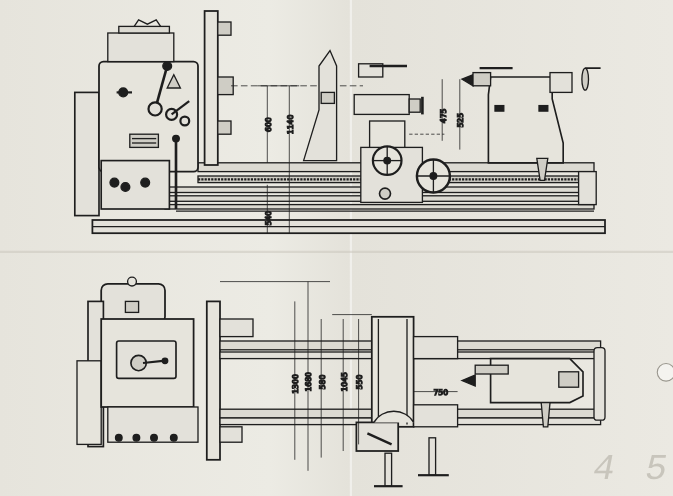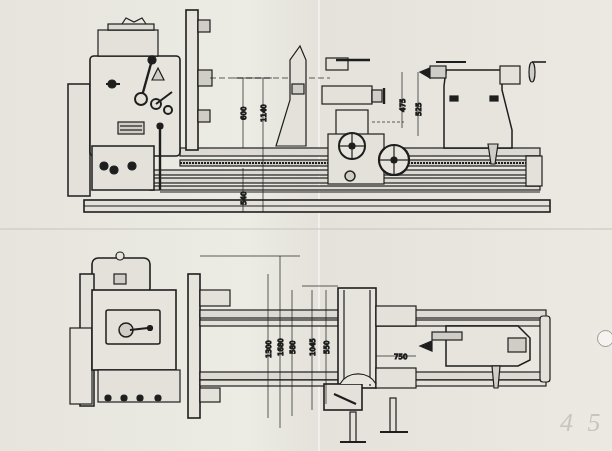--- a/index.html
+++ b/index.html
@@ -3,21 +3,21 @@
 <meta charset="utf-8">
 <style>
   html,body{margin:0;padding:0;}
   body{width:612px;height:451px;overflow:hidden;background:#e9e7e0;font-family:"DejaVu Sans",sans-serif;}
   .sheet{position:relative;width:612px;height:451px;background:linear-gradient(90deg,#e6e4dc 0%,#ecebe4 40%,#e4e2da 52%,#ebe9e2 100%);}
   .fold-v{position:absolute;left:318px;top:0;width:2px;height:451px;background:rgba(255,255,255,0.45);}
   .fold-h{position:absolute;left:0;top:228px;width:612px;height:2px;background:rgba(200,196,186,0.5);}
   svg{position:absolute;left:0;top:0;}
   .dim{font-family:"DejaVu Sans",sans-serif;font-size:7px;fill:#2a2a2a;}
   .hole{position:absolute;left:597px;top:330px;width:15px;height:15px;border-radius:50%;background:#f4f3ef;border:1px solid #9a978e;}
-  .note{position:absolute;left:560px;top:408px;font-family:Liberation Serif, serif;font-size:26px;color:#c8c5bc;font-style:italic;letter-spacing:4px;}
+  .note{position:absolute;left:539px;top:408px;font-family:Liberation Mono, monospace;font-size:33px;color:#c8c5bc;font-style:italic;letter-spacing:4px;}
 </style>
 </head>
 <body>
 
 <div class="sheet">
   <div class="fold-v"></div>
   <div class="fold-h"></div>
 
   <svg width="612" height="451" viewBox="0 0 612 451">
     <g stroke="#1e1e1e" fill="none" stroke-width="1.2">

